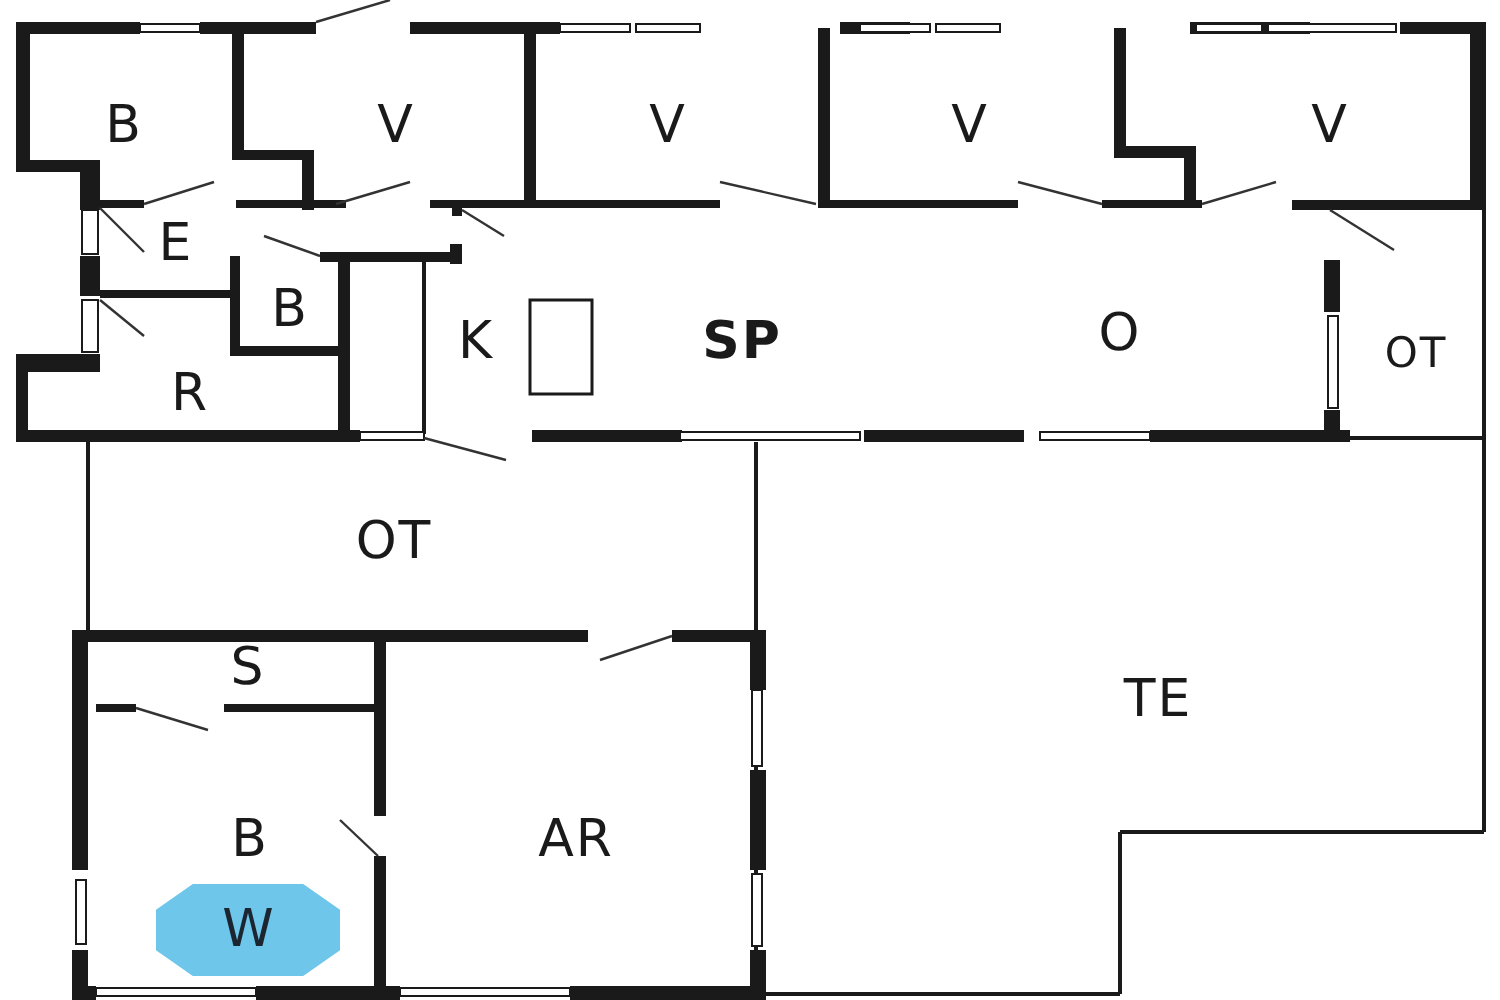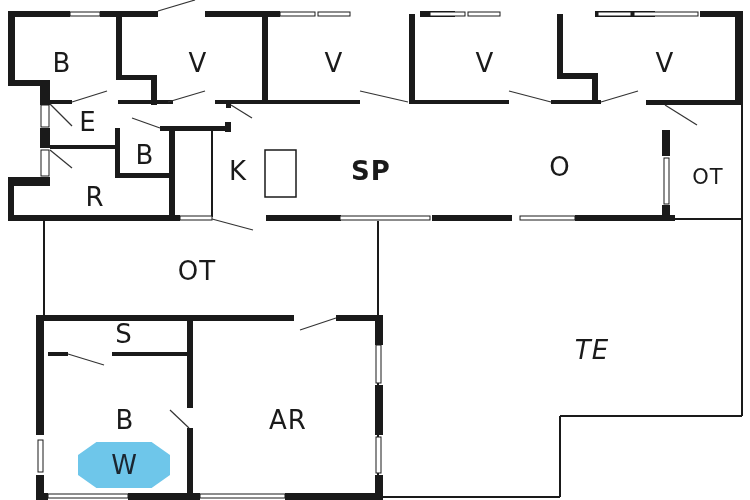--- a/index.html
+++ b/index.html
@@ -175,18 +175,18 @@
   <div class="room-label" style="left:145px;top:155px;">B</div>
   <div class="room-label" style="left:95px;top:197px;">R</div>
   <div class="room-label" style="left:238px;top:171px;">K</div>
   <div class="room-label" style="left:371px;top:171px;font-weight:bold;">SP</div>
   <div class="room-label" style="left:560px;top:167px;">O</div>
   <div class="room-label small" style="left:708px;top:177px;">OT</div>
   <div class="room-label" style="left:197px;top:271px;">OT</div>
   <div class="room-label" style="left:124px;top:334px;">S</div>
   <div class="room-label" style="left:125px;top:420px;">B</div>
   <div class="room-label" style="left:288px;top:420px;">AR</div>
-  <div class="room-label" style="left:592px;top:350px;font-style:italic;">TE</div>
+  <div class="room-label" style="left:579px;top:350px;">TE</div>
 </div>
 
 <div class="badge">
   <span>W</span>
 </div>
 
 </body></html>

